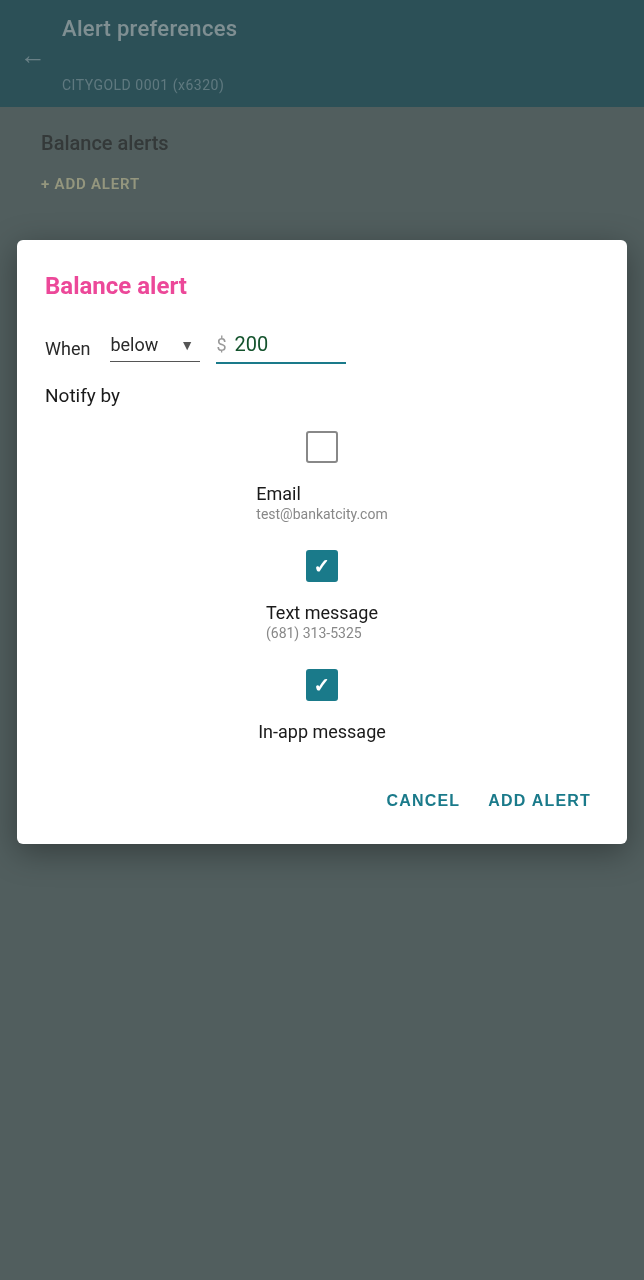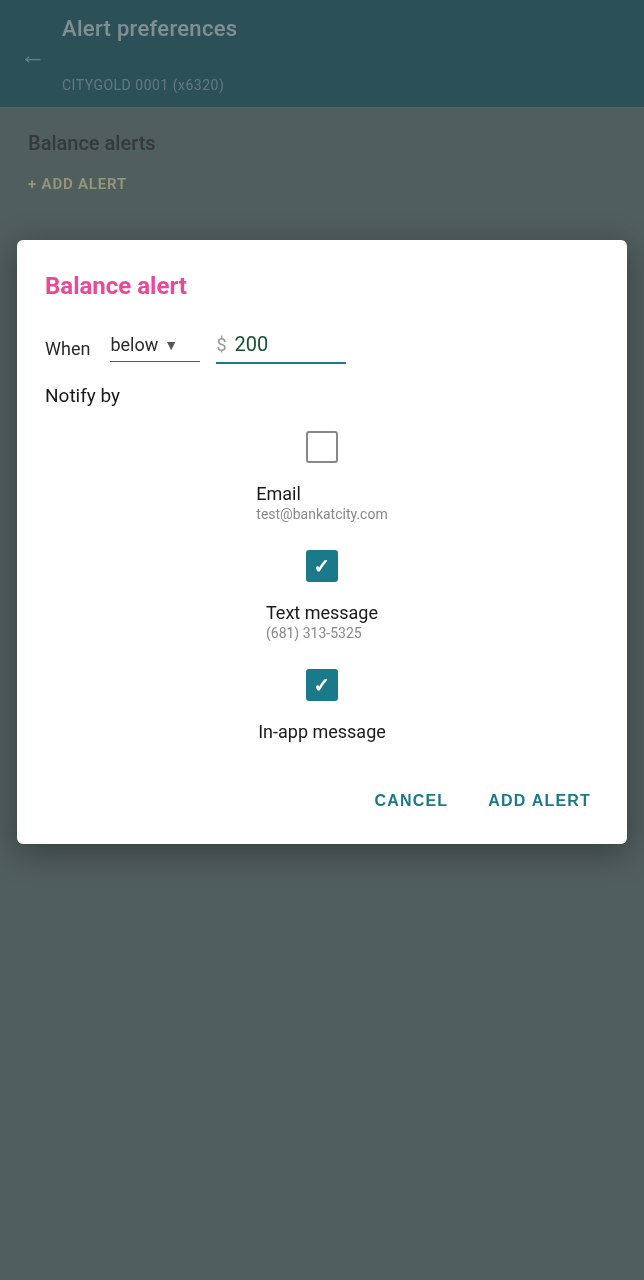--- a/index.html
+++ b/index.html
@@ -40,20 +40,21 @@
     }
     .header-subtitle {
       color: #8ab8c6;
       font-size: 14px;
       letter-spacing: 0.5px;
     }
 
     
     .bg-content {
       padding: 24px 28px;
+      margin-left: 13px;
     }
     .bg-section-title {
       color: #2a2a2a;
       font-size: 20px;
       font-weight: 500;
       margin-bottom: 20px;
     }
     .bg-add-alert {
       color: #fef9c3;
       font-size: 15px;
@@ -100,21 +101,21 @@
       font-weight: 400;
       margin-right: 4px;
     }
     .when-dropdown {
       display: flex;
       align-items: center;
       border-bottom: 1px solid #555;
       padding-bottom: 6px;
       cursor: pointer;
       min-width: 90px;
-      gap: 6px;
+      gap: 22px;
     }
     .when-dropdown-text {
       font-size: 18px;
       color: #2a2a2a;
     }
     .chevron-icon {
       font-size: 14px;
       color: #555;
     }
     .amount-row {
@@ -187,21 +188,21 @@
     .checkbox-sub-label {
       font-size: 14px;
       color: #888;
       margin-top: 2px;
     }
 
     
     .dialog-actions {
       display: flex;
       justify-content: flex-end;
-      gap: 24px;
+      gap: 12px;
       margin-top: 24px;
       padding-top: 12px;
     }
     .btn-cancel, .btn-add-alert {
       font-size: 16px;
       font-weight: 700;
       letter-spacing: 1.2px;
       padding: 10px 8px;
       background: none;
       border: none;

